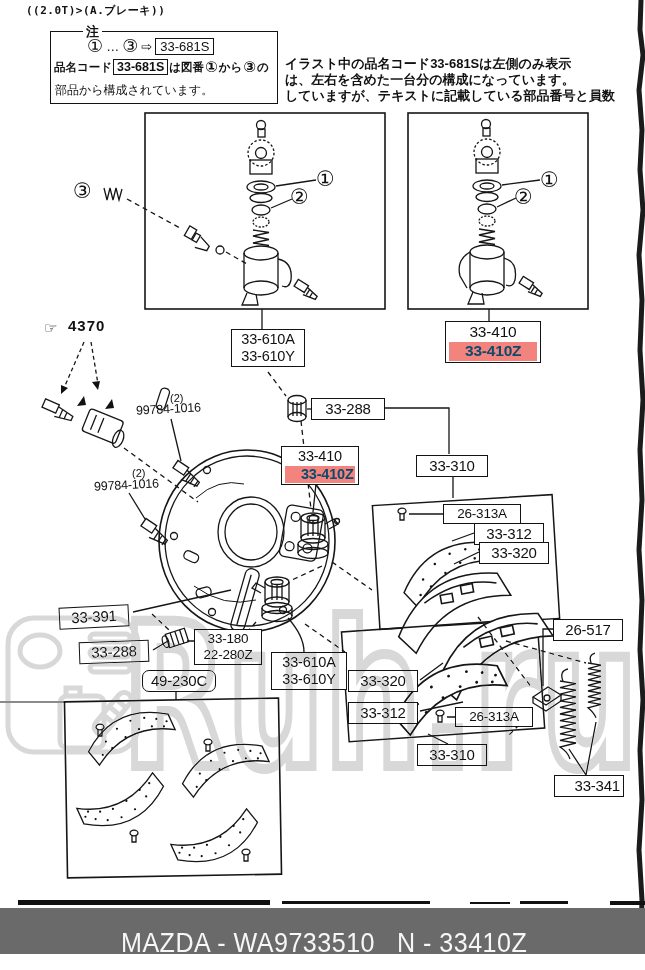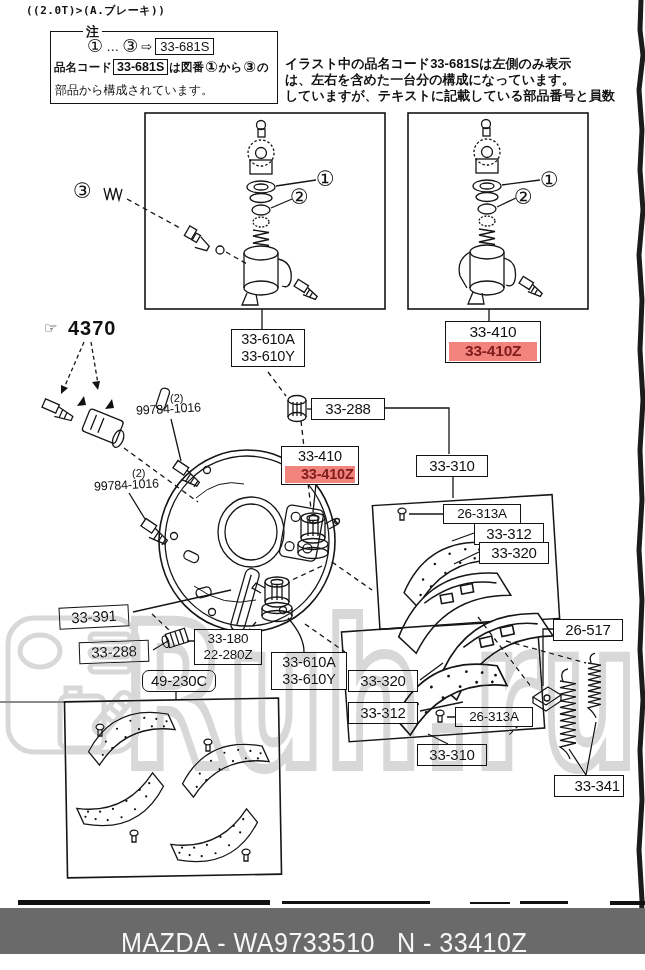--- a/index.html
+++ b/index.html
@@ -4,39 +4,39 @@
 <style>
   html,body{margin:0;padding:0;background:#fff;}
   #page{position:relative;width:645px;height:970px;background:#ffffff;overflow:hidden;
         font-family:"Liberation Sans",sans-serif;color:#111;}
   #art{position:absolute;left:0;top:0;z-index:1;}
   .txt{position:absolute;z-index:3;white-space:nowrap;}
   
   .plabel{position:absolute;z-index:3;border:1.5px solid #131313;background:#fff;
           text-align:center;font-size:15px;line-height:1.18;padding:1px 3px;
           letter-spacing:-0.2px;white-space:nowrap;}
-  .plabel .hl{display:block;background:#f2837d;color:#7f1d1d;font-weight:bold;padding:0 16px;margin-top:1px;}
+  .plabel .hl{display:block;background:#f2837d;color:#0c4a6e;font-weight:bold;padding:0 16px;margin-top:1px;}
   .small{font-size:13.5px;}
   
   .co{position:absolute;z-index:3;font-family:"DejaVu Sans",sans-serif;font-size:21px;line-height:1;}
   .co.inline{position:static;}
   
   #header-code{left:26px;top:3px;font-family:"DejaVu Sans Mono",monospace;font-weight:bold;font-size:11px;letter-spacing:0.5px;}
   #note-box{position:absolute;left:50px;top:31px;width:226px;height:71px;border:1.6px solid #131313;z-index:3;background:transparent;}
   #note-title{position:absolute;left:32px;top:-9px;background:#fff;padding:0 3px;font-size:13px;font-weight:bold;}
   #note-line1{position:absolute;left:36px;top:5px;display:flex;align-items:center;gap:3px;font-size:13px;}
   #note-line1 .co.inline{font-size:18px;}
   .codebox{border:1.5px solid #131313;padding:0 4px;font-size:13px;background:#fff;}
   #note-line2{position:absolute;left:3px;top:27px;display:flex;align-items:center;gap:1px;font-size:11.5px;font-weight:bold;}
   #note-line2 .co.inline{font-size:15px;}
   #note-line2 .codebox{font-size:12.5px;padding:0 3px;}
   #note-line3{position:absolute;left:4px;top:50px;font-size:12px;}
   #notice{left:285px;top:56px;font-size:13px;font-weight:bold;line-height:16px;}
   
-  #ref4370{left:68px;top:317px;font-size:20px;font-weight:bold;letter-spacing:1px;}
+  #ref4370{left:68px;top:317px;font-size:15px;font-weight:bold;letter-spacing:1px;}
   #hand{left:44px;top:319px;font-family:"DejaVu Sans",sans-serif;font-size:15px;}
   .qty{font-size:11px;}
   .pnum{font-size:12.5px;letter-spacing:-0.2px;}
   
   #wm{position:absolute;left:0;top:0;z-index:6;mix-blend-mode:darken;pointer-events:none;}
   
   #footer{position:absolute;left:0;top:908px;width:645px;height:46px;background:#6a6a6a;z-index:8;}
   #footer span{position:absolute;top:20px;color:#f7f7f7;font-size:27px;letter-spacing:0.5px;
                transform:scaleX(0.93);transform-origin:left center;}
   #footer-left{left:121px;}

